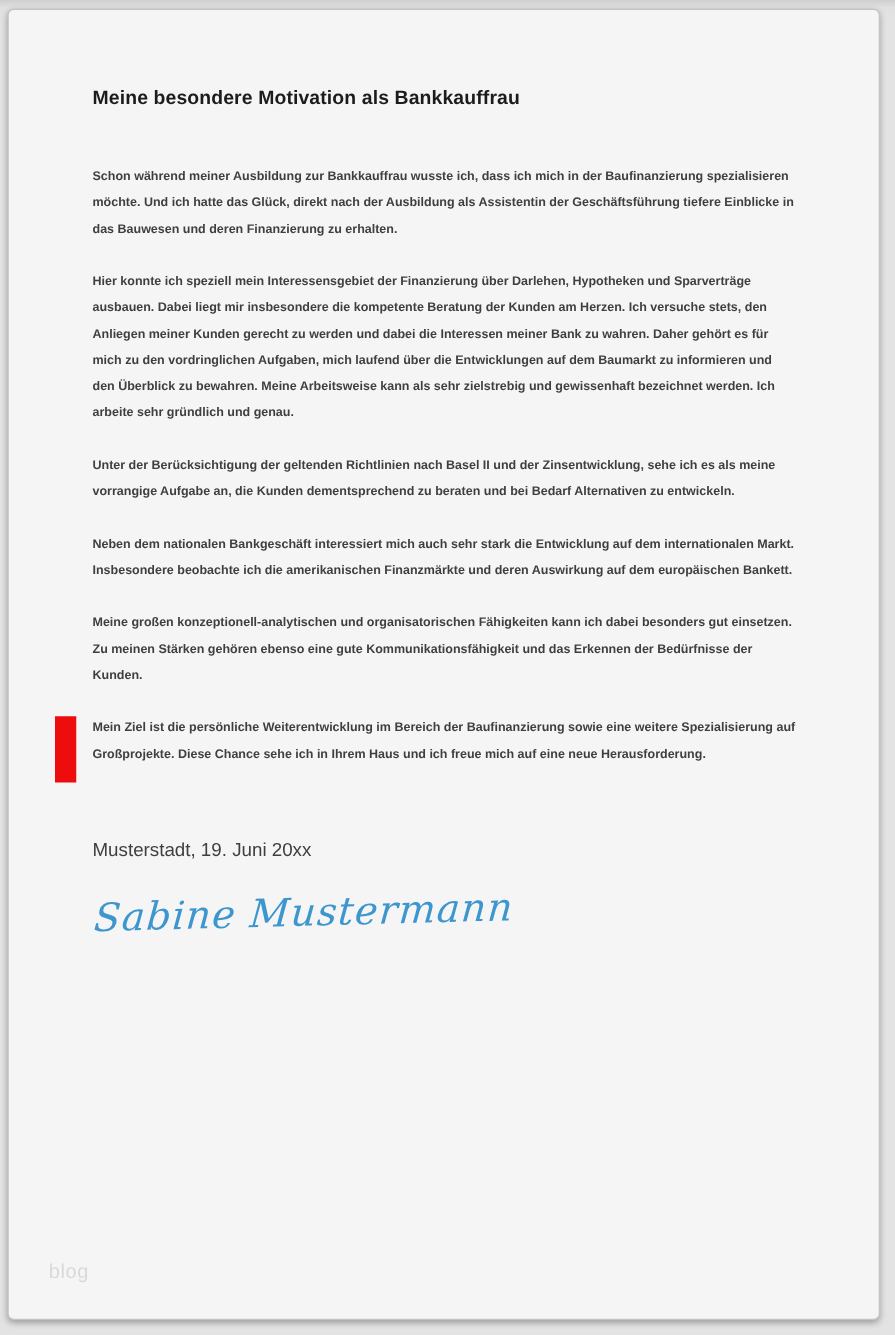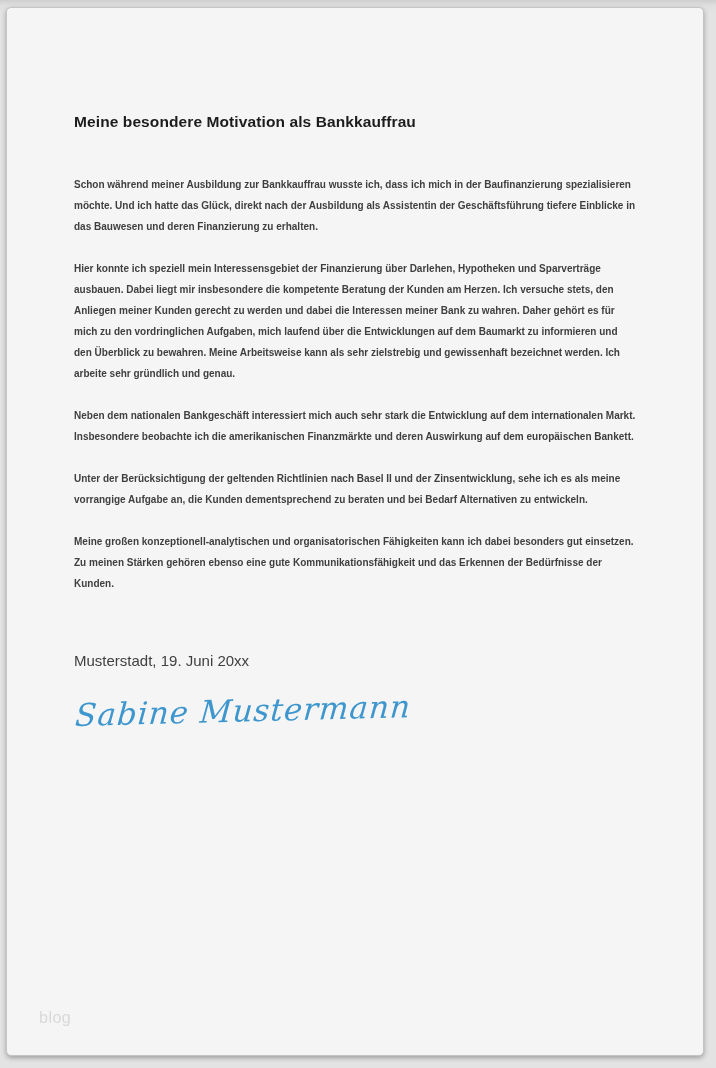--- a/index.html
+++ b/index.html
@@ -27,21 +27,21 @@
     width: 698px;
     height: 1049px;
     background: var(--page-background);
     border: 1px solid #c4c4c4;
     border-radius: 5px;
     box-shadow: 0 2px 5px rgba(0,0,0,0.30);
     box-sizing: border-box;
   }
   .content {
     position: relative;
-    padding: 105px 66px 0 67px;
+    padding: 62px 66px 0 67px;
   }
   .heading {
     font-size: 15.5px;
     font-weight: bold;
     color: var(--heading-text);
     margin: 0 0 43px 0;
     letter-spacing: 0.1px;
   }
   .para {
     font-size: 10px;
@@ -93,26 +93,30 @@
 
 <div class="page">
   <div class="content">
 
     <div class="heading">Meine besondere Motivation als Bankkauffrau</div>
 
     <p class="para">Schon während meiner Ausbildung zur Bankkauffrau wusste ich, dass ich mich in der Baufinanzierung spezialisieren möchte. Und ich hatte das Glück, direkt nach der Ausbildung als Assistentin der Geschäftsführung tiefere Einblicke in das Bauwesen und deren Finanzierung zu erhalten.</p>
 
     <p class="para">Hier konnte ich speziell mein Interessensgebiet der Finanzierung über Darlehen, Hypotheken und Sparverträge ausbauen. Dabei liegt mir insbesondere die kompetente Beratung der Kunden am Herzen. Ich versuche stets, den Anliegen meiner Kunden gerecht zu werden und dabei die Interessen meiner Bank zu wahren. Daher gehört es für mich zu den vordringlichen Aufgaben, mich laufend über die Entwicklungen auf dem Baumarkt zu informieren und den Überblick zu bewahren. Meine Arbeitsweise kann als sehr zielstrebig und gewissenhaft bezeichnet werden. Ich arbeite sehr gründlich und genau.</p>
 
+    <p class="para">Unter der Berücksichtigung der geltenden Richtlinien nach Basel II und der Zinsentwicklung, sehe ich es als meine vorrangige Aufgabe an, die Kunden dementsprechend zu beraten und bei Bedarf Alternativen zu entwickeln.</p>
+
     <p class="para">Neben dem nationalen Bankgeschäft interessiert mich auch sehr stark die Entwicklung auf dem internationalen Markt. Insbesondere beobachte ich die amerikanischen Finanzmärkte und deren Auswirkung auf dem europäischen Bankett.</p>
-
-    <p class="para">Unter der Berücksichtigung der geltenden Richtlinien nach Basel II und der Zinsentwicklung, sehe ich es als meine vorrangige Aufgabe an, die Kunden dementsprechend zu beraten und bei Bedarf Alternativen zu entwickeln.</p>
 
     <p class="para">Meine großen konzeptionell-analytischen und organisatorischen Fähigkeiten kann ich dabei besonders gut einsetzen. Zu meinen Stärken gehören ebenso eine gute Kommunikationsfähigkeit und das Erkennen der Bedürfnisse der Kunden.</p>
 
+    <div class="marked-wrap">
+      <span class="red-marker"></span>
+      <p class="para">Mein Ziel ist die persönliche Weiterentwicklung im Bereich der Baufinanzierung sowie eine weitere Spezialisierung auf Großprojekte. Diese Chance sehe ich in Ihrem Haus und ich freue mich auf eine neue Herausforderung.</p>
+    </div>
 
     <p class="date-line">Musterstadt, 19. Juni 20xx</p>
 
     <span class="signature">Sabine Mustermann</span>
 
   </div>
 
   <span class="watermark">blog</span>
 </div>
 

